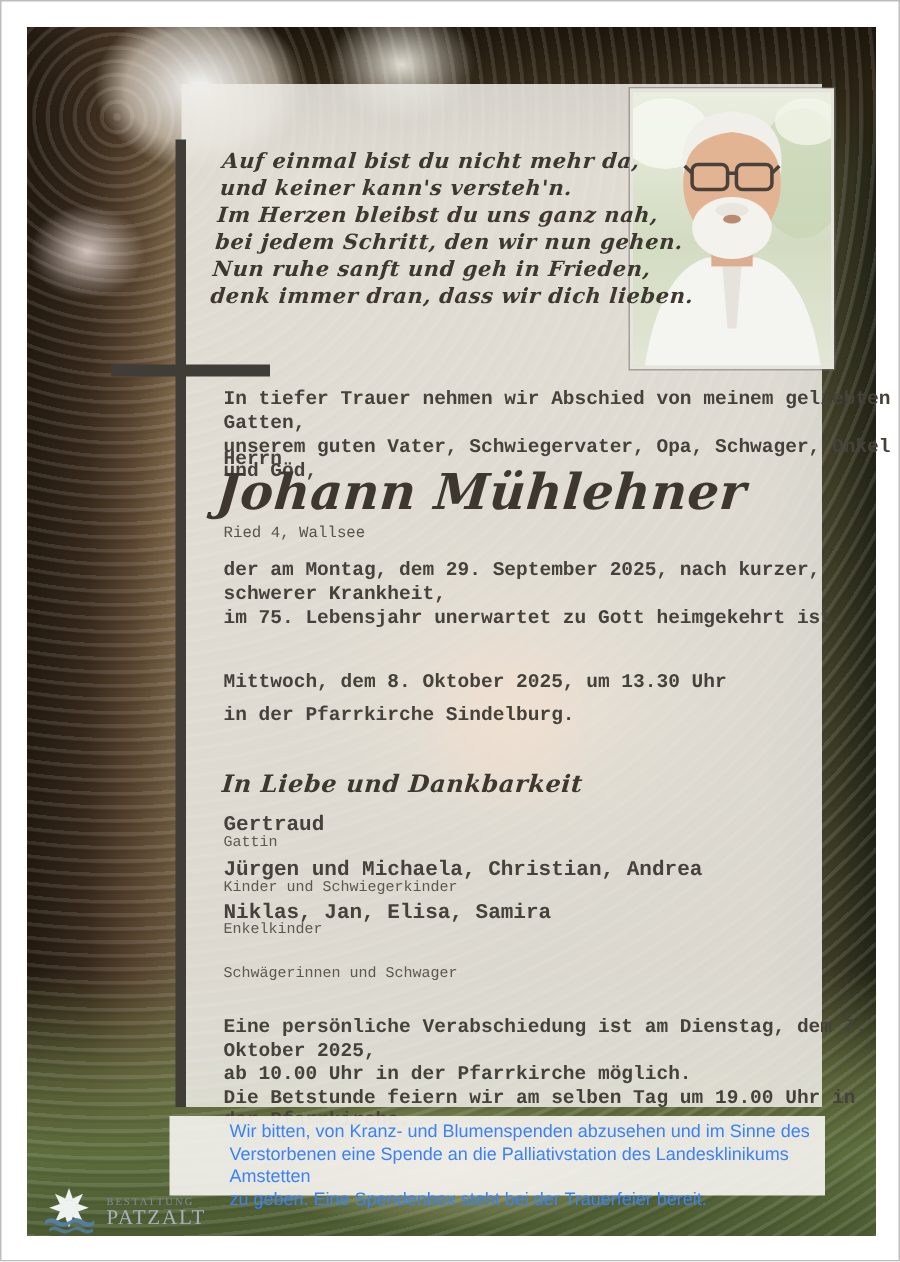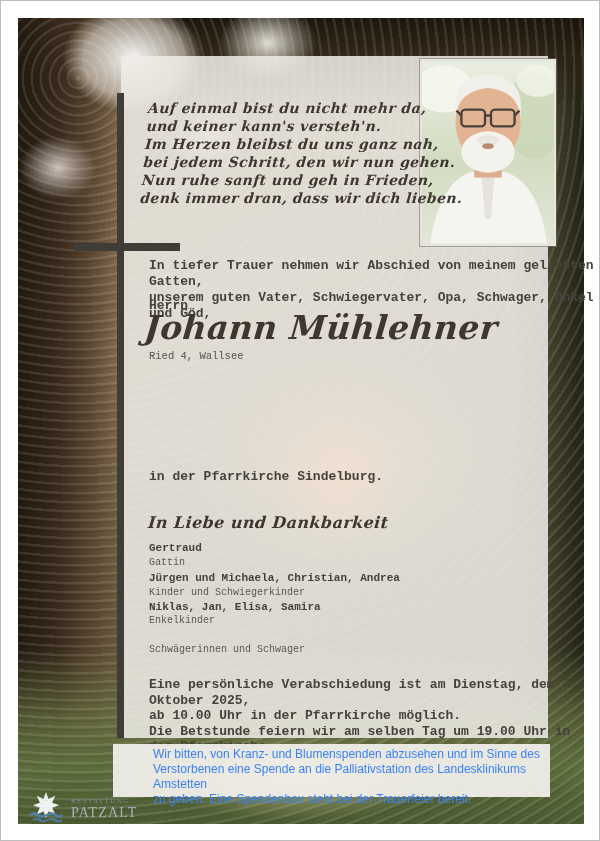--- a/index.html
+++ b/index.html
@@ -56,21 +56,21 @@
   .intro{top:257px;font-size:13px;line-height:16px;font-weight:bold;}
   .salutation{top:297px;font-size:13px;font-weight:bold;}
   .name{left:145px;top:308px;font-size:33px;line-height:38px;}
   .address{top:349px;font-size:10.5px;color:#57534c;}
   .death{top:371px;font-size:13px;line-height:16px;font-weight:bold;}
   .svc1{top:423px;font-size:13px;font-weight:bold;}
   .svc2{top:446px;font-size:13px;font-weight:bold;}
   .svc3{top:468px;font-size:13px;font-weight:bold;}
   .svc4{top:483px;font-size:12.5px;font-weight:bold;}
   .closing{top:512px;font-size:16px;}
-  .m-names{font-size:11px;font-weight:bold;}
+  .m-names{font-size:14px;font-weight:bold;}
   .m-rel{font-size:10px;color:#5c584f;}
   .m0n{top:541px;} .m0r{top:556px;}
   .m1n{top:571px;} .m1r{top:586px;}
   .m2n{top:600px;} .m2r{top:614px;}
   .m3n{top:629px;} .m3r{top:643px;}
   .farewell{top:676px;font-size:13px;line-height:15.5px;font-weight:bold;}
   .donation{
     left:152px;top:746px;font-family:"Liberation Sans",sans-serif;
     font-size:12px;line-height:15px;color:#3b82f6;width:390px;
   }
@@ -134,21 +134,24 @@
     <div>denk immer dran, dass wir dich lieben.</div>
   </div>
 
   <div class="txt intro pre">In tiefer Trauer nehmen wir Abschied von meinem geliebten Gatten,
 unserem guten Vater, Schwiegervater, Opa, Schwager, Onkel und Göd,</div>
   <div class="txt salutation">Herrn</div>
 
   <div class="txt name script">Johann Mühlehner</div>
   <div class="txt address">Ried 4, Wallsee</div>
 
+  <div class="txt death pre">der am Montag, dem 29. September 2025, nach kurzer, schwerer Krankheit,
+im 75. Lebensjahr unerwartet zu Gott heimgekehrt ist.</div>
 
+  <div class="txt svc2">Mittwoch, dem 8. Oktober 2025, um 13.30 Uhr</div>
   <div class="txt svc3">in der Pfarrkirche Sindelburg.</div>
 
   <div class="txt closing script">In Liebe und Dankbarkeit</div>
 
   <div class="txt m-names m0n">Gertraud</div>
   <div class="txt m-rel m0r">Gattin</div>
   <div class="txt m-names m1n">Jürgen und Michaela, Christian, Andrea</div>
   <div class="txt m-rel m1r">Kinder und Schwiegerkinder</div>
   <div class="txt m-names m2n">Niklas, Jan, Elisa, Samira</div>
   <div class="txt m-rel m2r">Enkelkinder</div>

